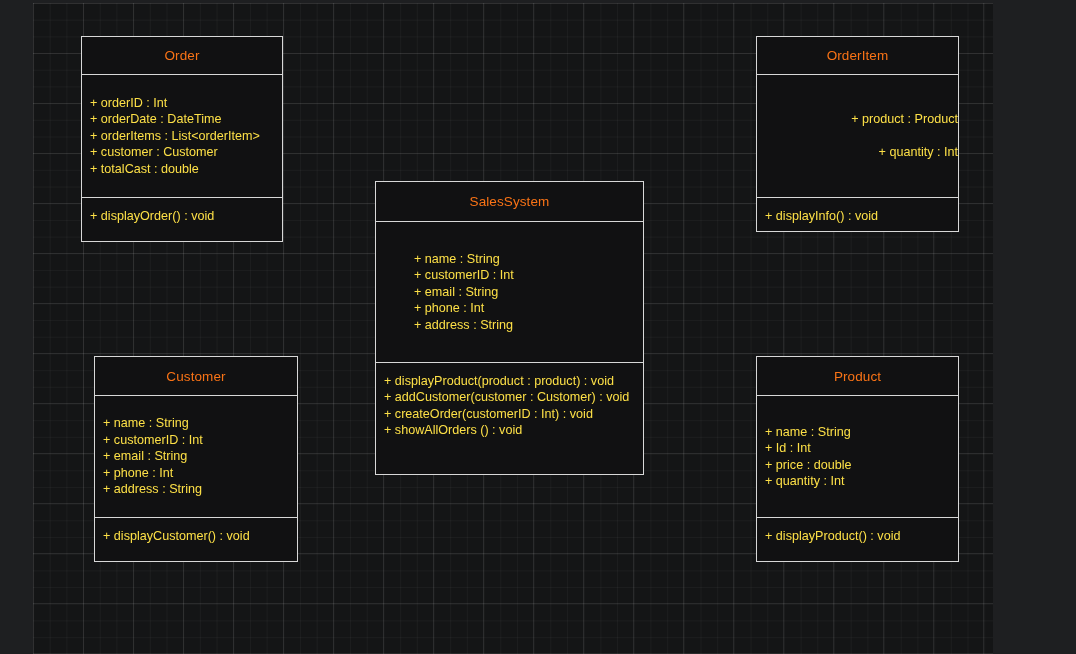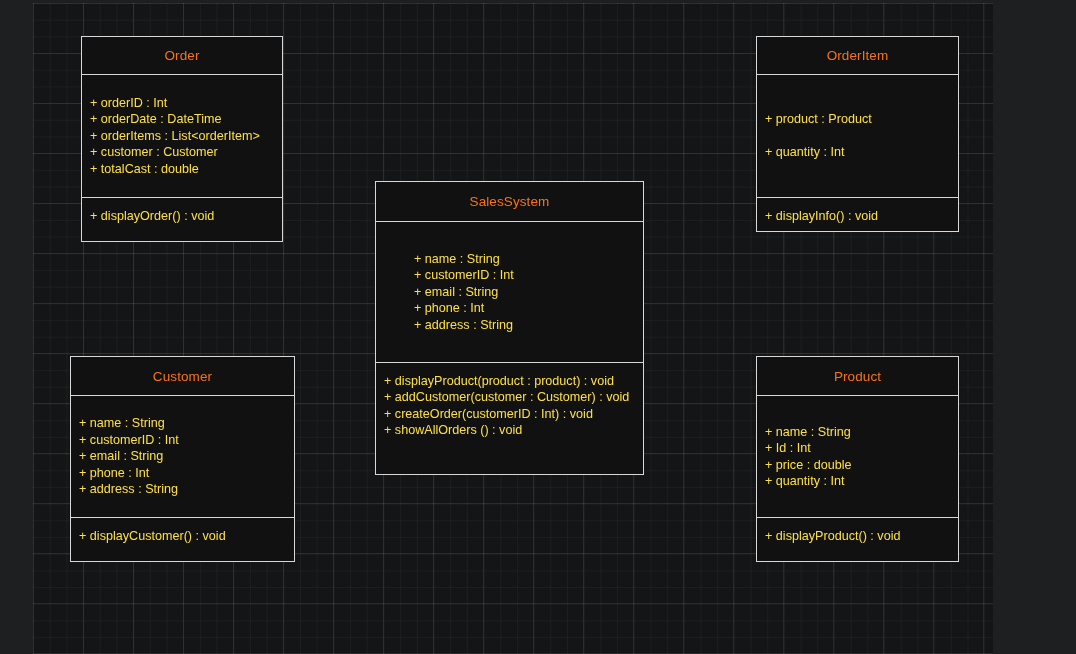--- a/index.html
+++ b/index.html
@@ -109,21 +109,21 @@
         <div class="uml-line">+ customer : Customer</div>
         <div class="uml-line">+ totalCast : double</div>
       </div>
       <div class="uml-compartment ops pad-top" style="height:43px;">
         <div class="uml-line">+ displayOrder() : void</div>
       </div>
     </div>
 
     <div class="uml-class" style="left:723px; top:33px; width:203px; height:196px;">
       <div class="uml-name" style="height:38px;">OrderItem</div>
-      <div class="uml-compartment attrs spaced" style="height:123px;">
+      <div class="uml-compartment attrs spaced" style="height:123px;text-align:right;">
         <div class="uml-line">+ product : Product</div>
         <div class="uml-line">+ quantity : Int</div>
       </div>
       <div class="uml-compartment ops pad-top" style="height:33px;">
         <div class="uml-line">+ displayInfo() : void</div>
       </div>
     </div>
 
     <div class="uml-class center-attrs" style="left:342px; top:178px; width:269px; height:294px;">
       <div class="uml-name" style="height:40px;">SalesSystem</div>
@@ -135,21 +135,21 @@
         <div class="uml-line">+ address : String</div>
       </div>
       <div class="uml-compartment ops pad-top" style="height:111px;">
         <div class="uml-line" style="padding-left:8px;">+ displayProduct(product : product) : void</div>
         <div class="uml-line" style="padding-left:8px;">+ addCustomer(customer : Customer) : void</div>
         <div class="uml-line" style="padding-left:8px;">+ createOrder(customerID : Int) : void</div>
         <div class="uml-line" style="padding-left:8px;">+ showAllOrders () : void</div>
       </div>
     </div>
 
-    <div class="uml-class" style="left:37px; top:353px; width:225px; height:206px;">
+    <div class="uml-class" style="left:61px; top:353px; width:204px; height:206px;">
       <div class="uml-name" style="height:39px;">Customer</div>
       <div class="uml-compartment attrs" style="height:122px;">
         <div class="uml-line">+ name : String</div>
         <div class="uml-line">+ customerID : Int</div>
         <div class="uml-line">+ email : String</div>
         <div class="uml-line">+ phone : Int</div>
         <div class="uml-line">+ address : String</div>
       </div>
       <div class="uml-compartment ops pad-top" style="height:43px;">
         <div class="uml-line">+ displayCustomer() : void</div>

